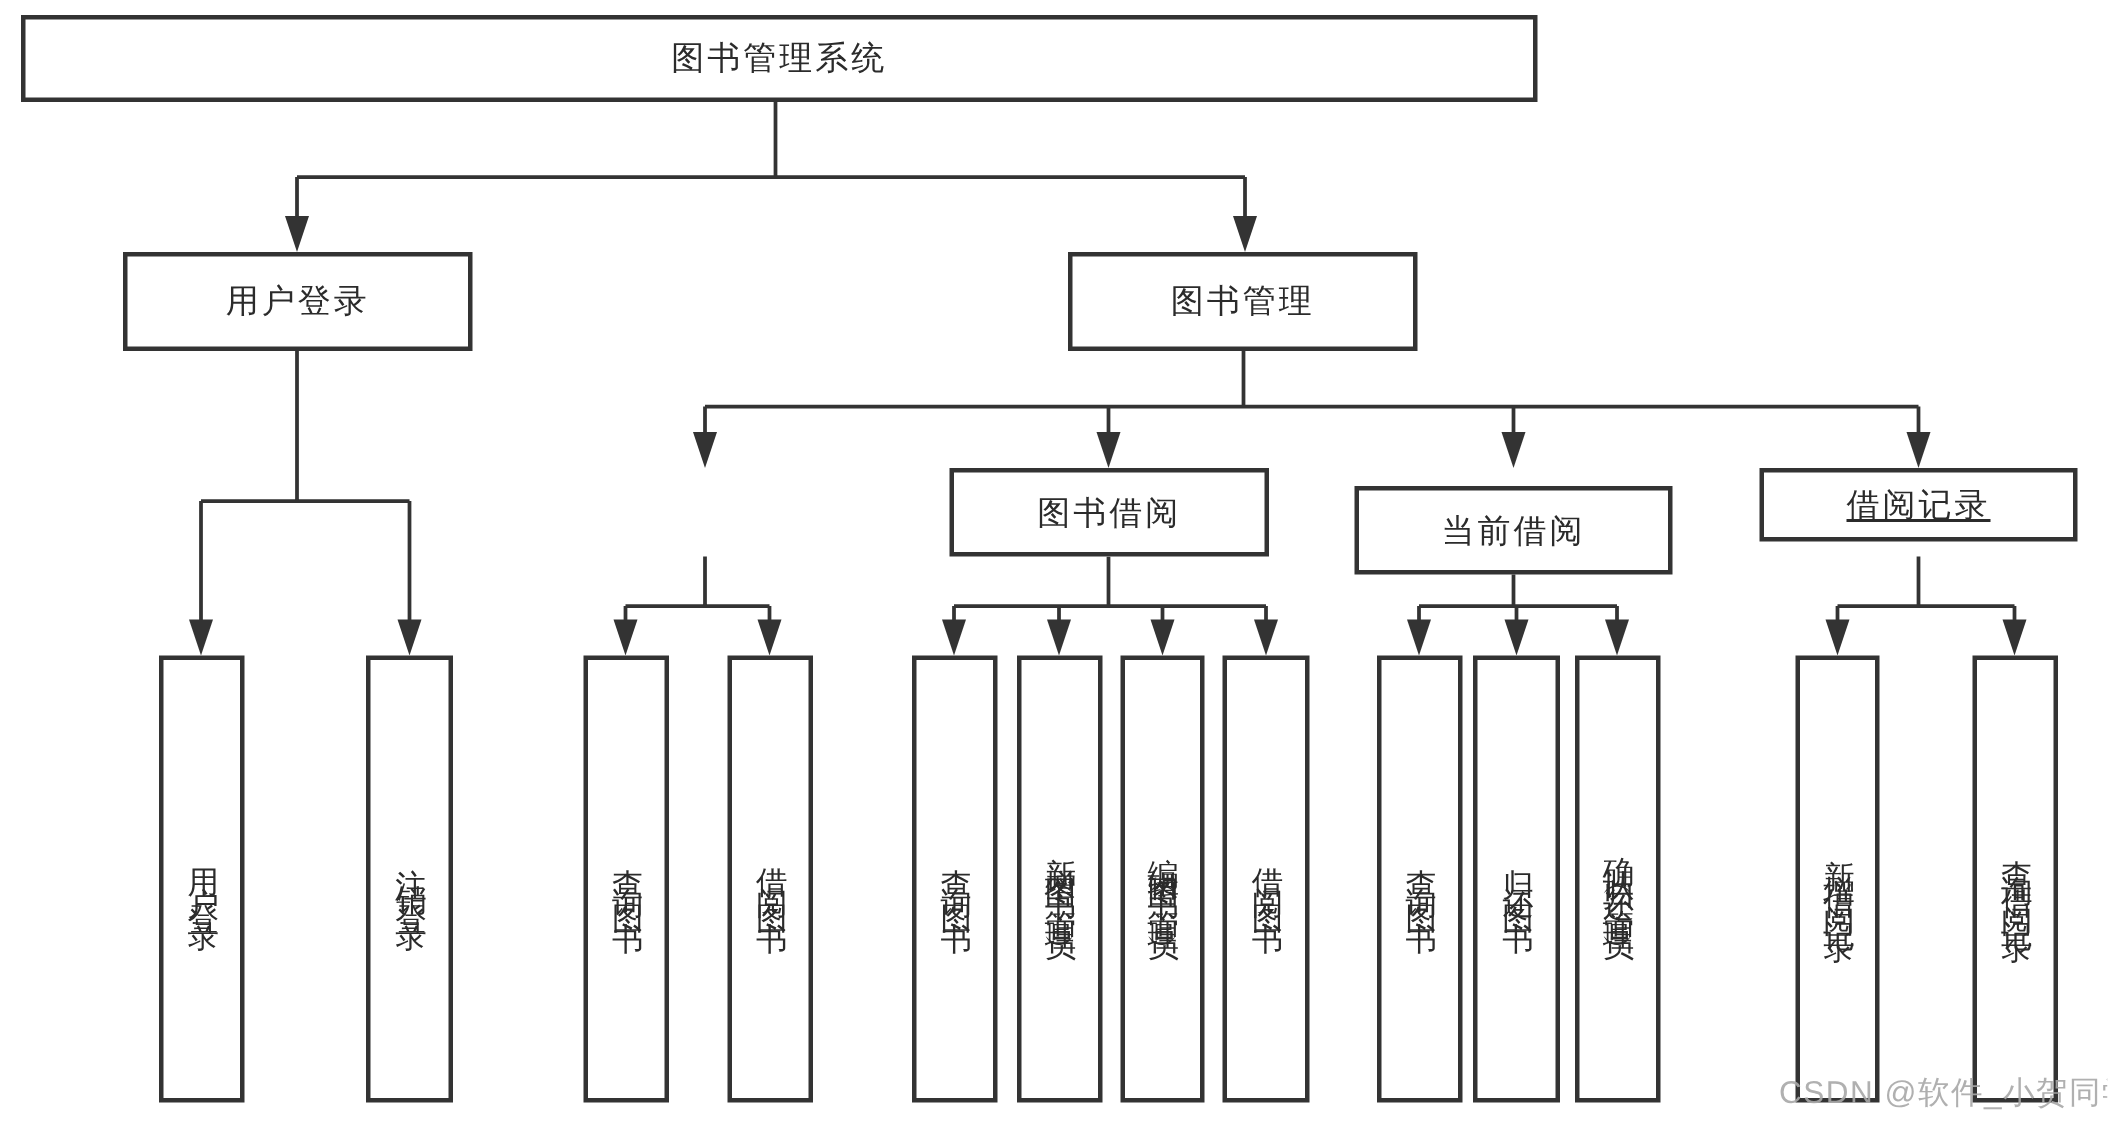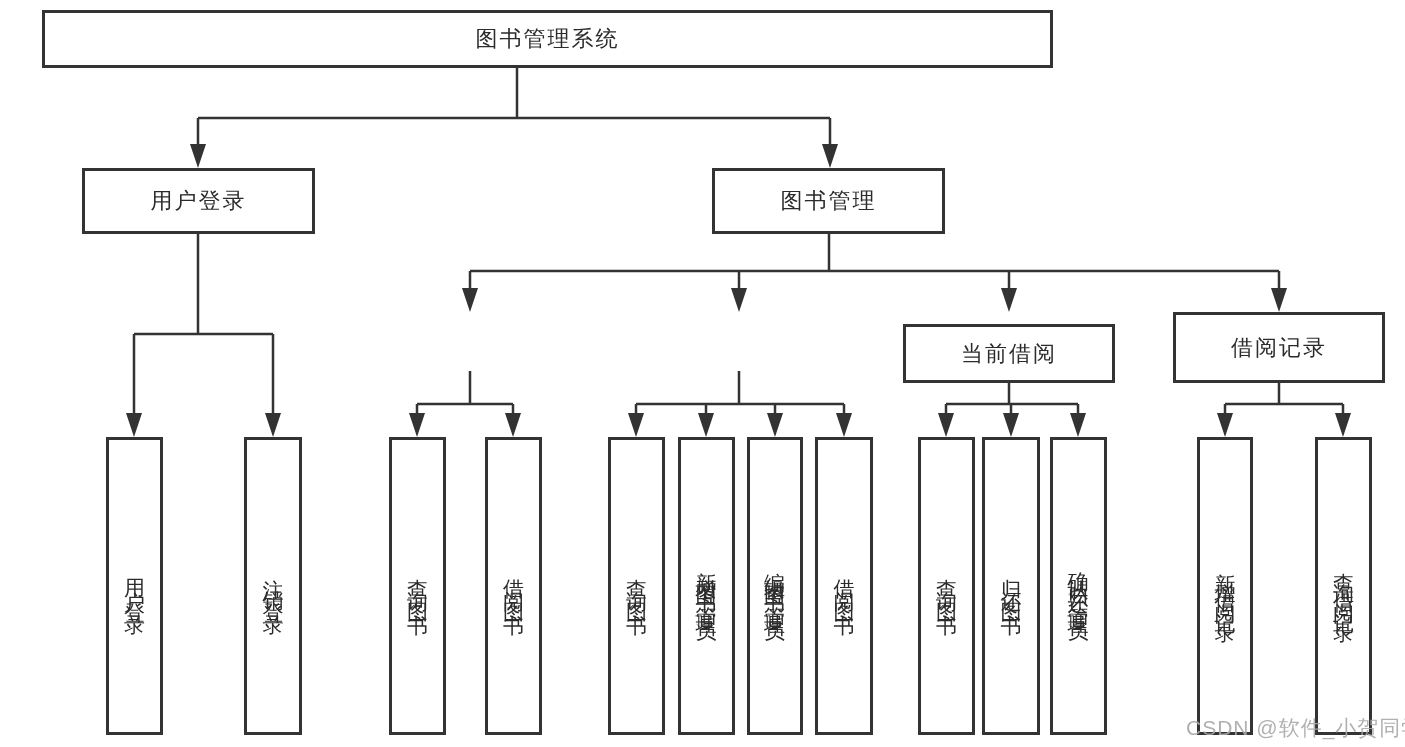--- a/index.html
+++ b/index.html
@@ -81,27 +81,28 @@
       <polygon points="767,413 783,413 775,437"></polygon>
       <polygon points="836,413 852,413 844,437"></polygon>
       <polygon points="938,413 954,413 946,437"></polygon>
       <polygon points="1003,413 1019,413 1011,437"></polygon>
       <polygon points="1070,413 1086,413 1078,437"></polygon>
       <polygon points="1217,413 1233,413 1225,437"></polygon>
       <polygon points="1335,413 1351,413 1343,437"></polygon>
     </g>
   </svg>
 
-  <div class="node" style="left:14px;top:10px;width:1011px;height:58px;margin-left:28px;">图书管理系统</div>
+  <div class="node" style="left:14px;top:10px;width:1011px;height:58px;">图书管理系统</div>
 
   <div class="node" style="left:82px;top:168px;width:233px;height:66px;">用户登录</div>
   <div class="node" style="left:712px;top:168px;width:233px;height:66px;">图书管理</div>
 
+  <div class="node" style="left:633px;top:312px;width:213px;height:59px;">图书借阅</div>
   <div class="node" style="left:903px;top:312px;width:212px;height:59px;margin-top:12px;">当前借阅</div>
-  <div class="node" style="left:1173px;top:312px;width:212px;height:71px;">借阅记录</div>
+  <div class="node" style="left:1173px;top:312px;width:212px;height:49px;text-decoration:underline;">借阅记录</div>
 
   <div class="node vert v-short" style="left:106px;top:437px;width:57px;height:298px;">用户登录</div>
   <div class="node vert v-short" style="left:244px;top:437px;width:58px;height:298px;">注销登录</div>
 
   <div class="node vert v-short" style="left:389px;top:437px;width:57px;height:298px;">查询图书</div>
   <div class="node vert v-short" style="left:485px;top:437px;width:57px;height:298px;">借阅图书</div>
 
   <div class="node vert v-short" style="left:608px;top:437px;width:57px;height:298px;">查询图书</div>
   <div class="node vert v-long" style="left:678px;top:437px;width:57px;height:298px;">新增图书（管理员）</div>
   <div class="node vert v-long" style="left:747px;top:437px;width:56px;height:298px;">编辑图书（管理员）</div>

